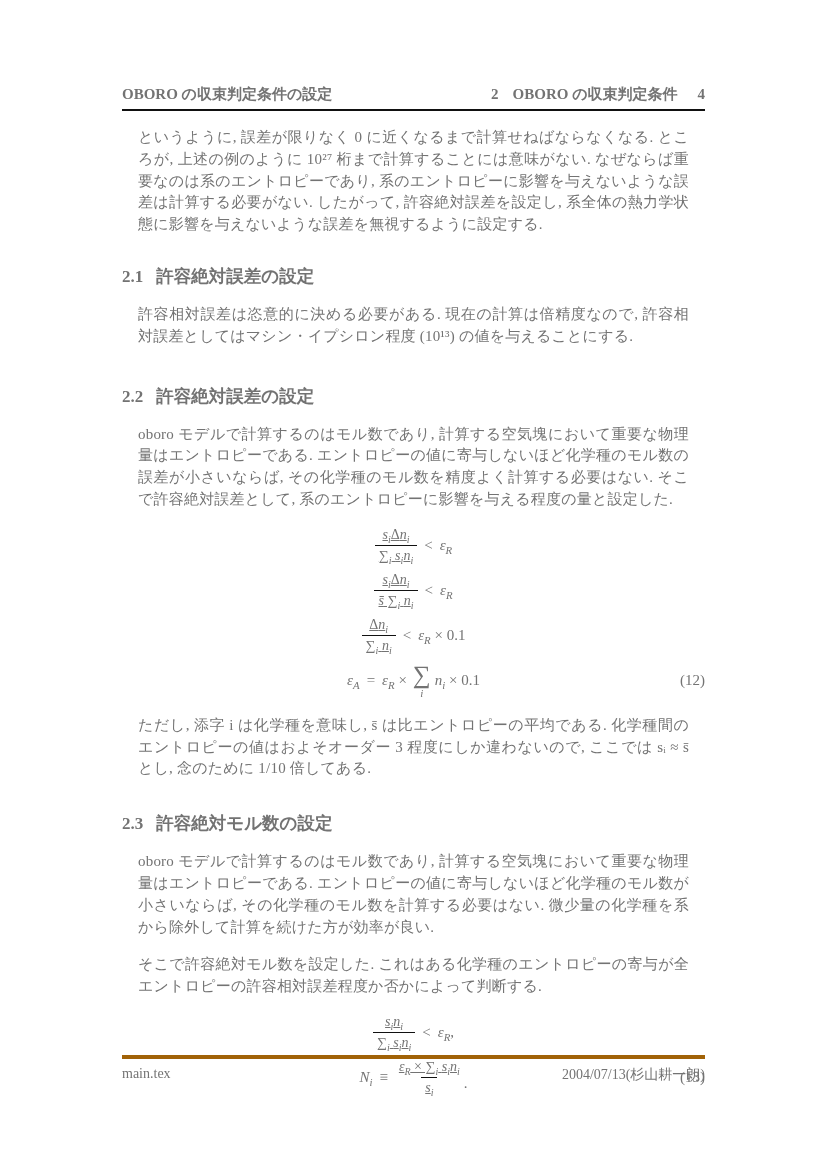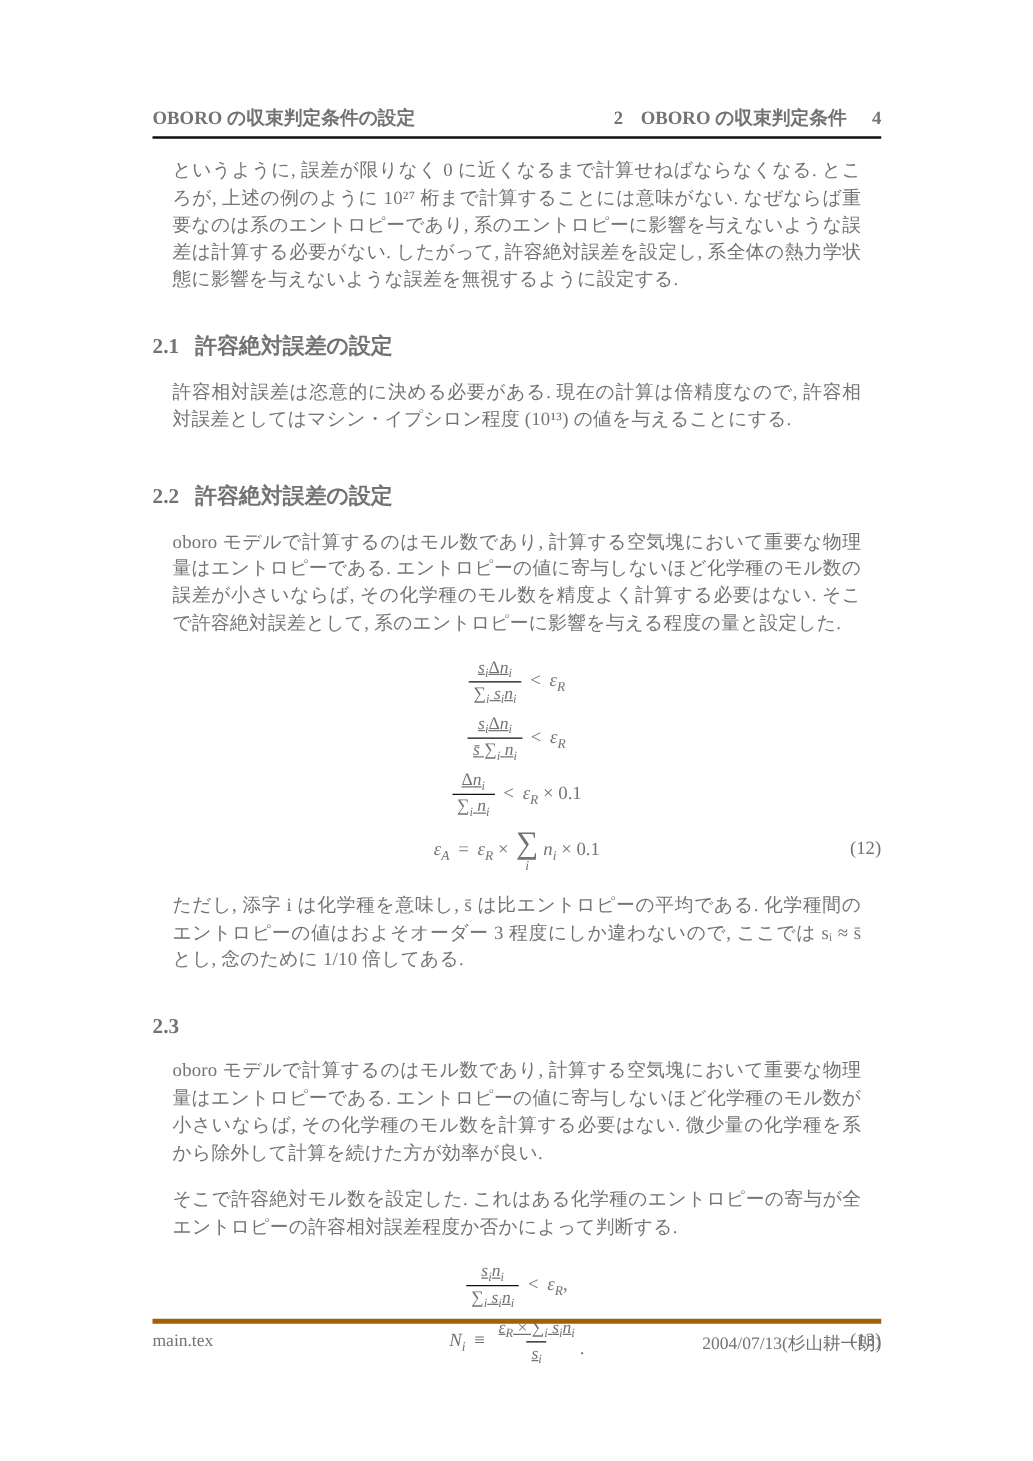--- a/index.html
+++ b/index.html
@@ -197,20 +197,21 @@
           <span class="math"><i>n</i><sub><i>i</i></sub> × 0.1</span>
         </span>
         <span class="eqno">(12)</span>
       </div>
     </div>
 
     <p class="body-par gap-12">ただし, 添字 i は化学種を意味し, s̄ は比エントロピーの平均である. 化学種間のエントロピーの値はおよそオーダー 3 程度にしか違わないので, ここでは sᵢ ≈ s̄ とし, 念のために 1/10 倍してある.</p>
 
     <div class="sec-heading gap-31">
       <span class="h-no">2.3</span>
+      <span class="h-title">許容絶対モル数の設定</span>
     </div>
     <p class="body-par gap-20">oboro モデルで計算するのはモル数であり, 計算する空気塊において重要な物理量はエントロピーである. エントロピーの値に寄与しないほど化学種のモル数が小さいならば, その化学種のモル数を計算する必要はない. 微少量の化学種を系から除外して計算を続けた方が効率が良い.</p>
     <p class="body-par gap-10">そこで許容絶対モル数を設定した. これはある化学種のエントロピーの寄与が全エントロピーの許容相対誤差程度か否かによって判断する.</p>
 
     <div class="eqblock gap-8">
       <div class="eqrow">
         <span class="frac math">
           <span class="fnum"><i>s</i><sub><i>i</i></sub><i>n</i><sub><i>i</i></sub></span>
           <span class="fden">∑<sub><i>i</i></sub> <i>s</i><sub><i>i</i></sub><i>n</i><sub><i>i</i></sub></span>
         </span>

